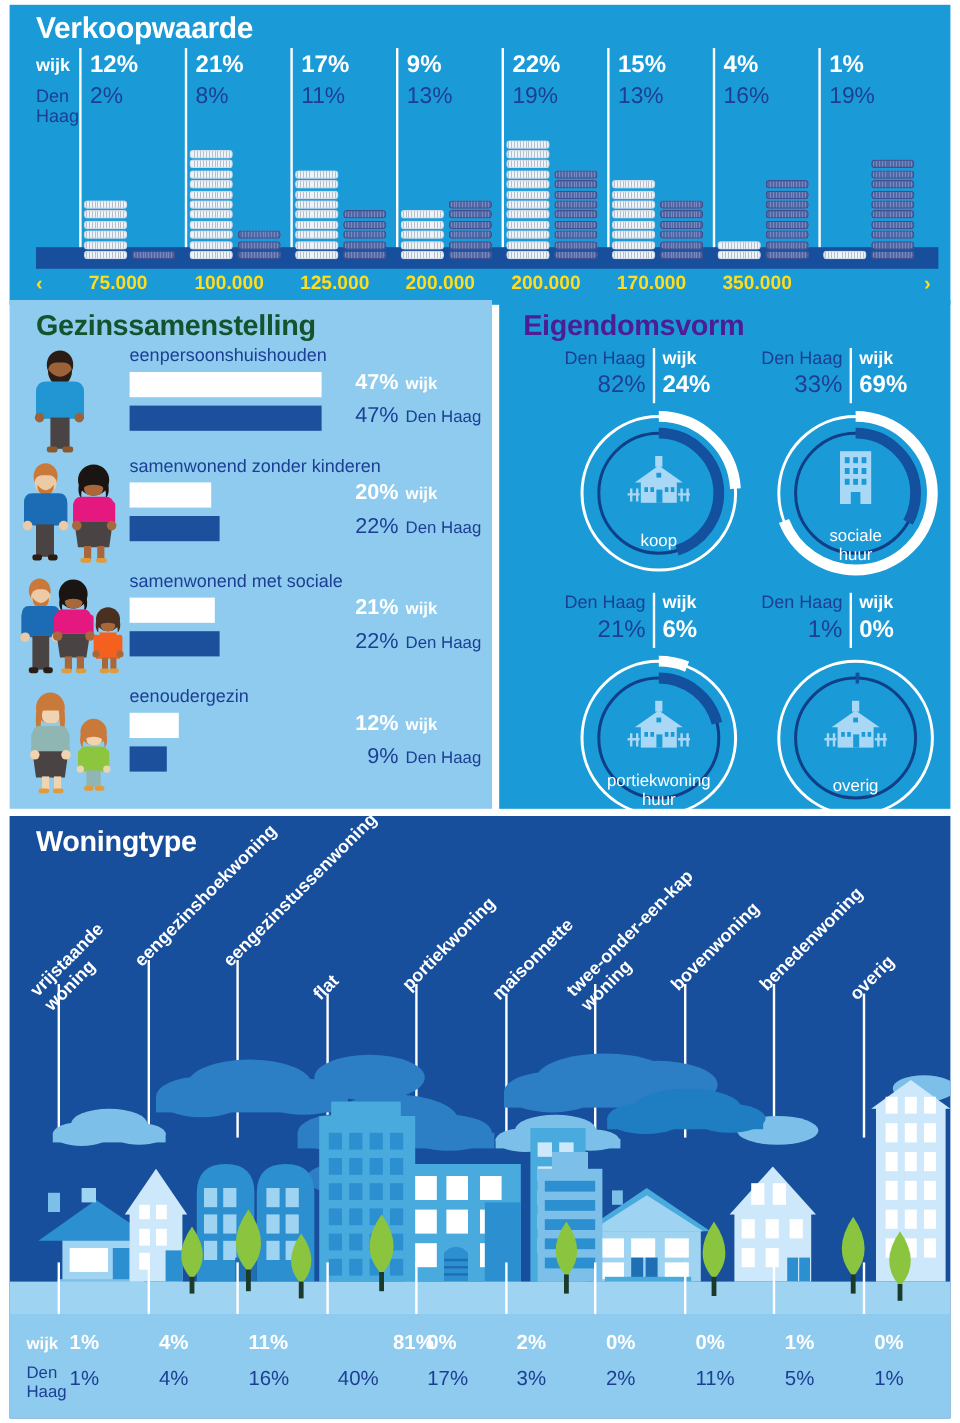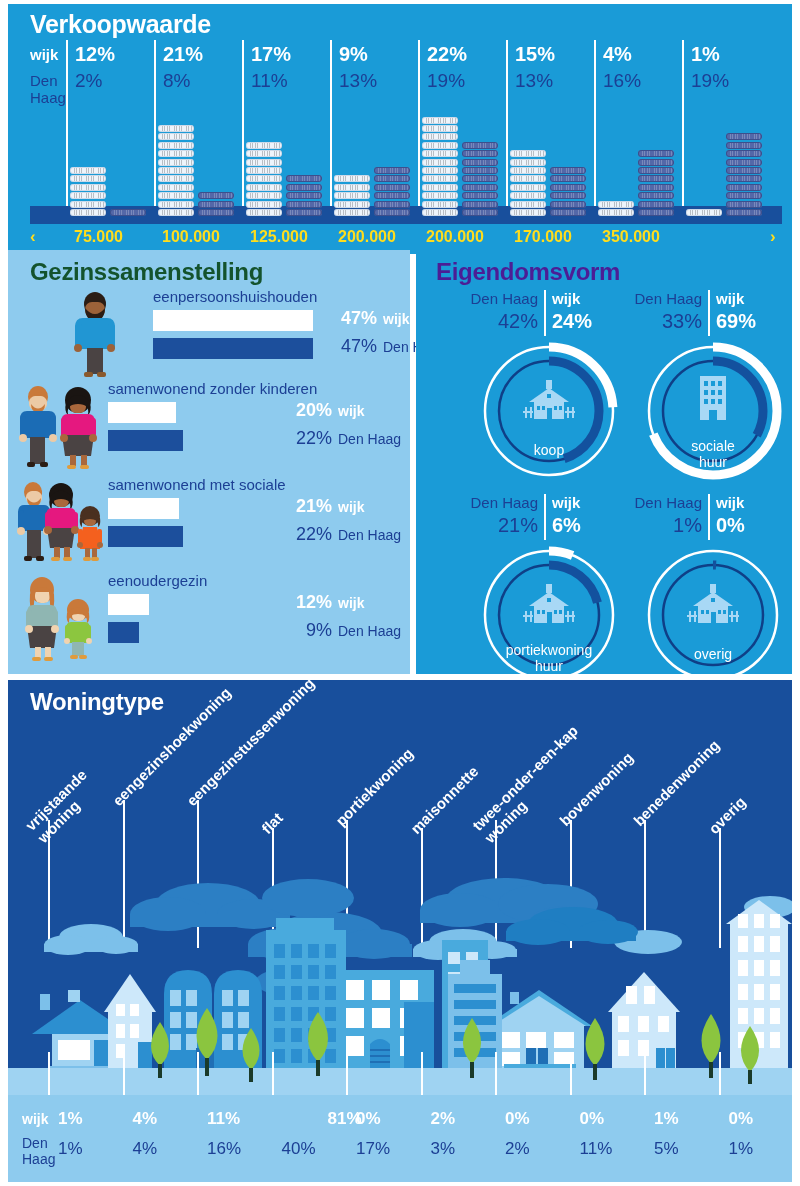--- a/index.html
+++ b/index.html
@@ -372,21 +372,21 @@
         <span class="vk-tick" style="left: 330px; top: 3px;">200.000</span>
         <span class="vk-tick" style="left: 418px; top: 3px;">200.000</span>
         <span class="vk-tick" style="left: 506px; top: 3px;">170.000</span>
         <span class="vk-tick" style="left: 594px; top: 3px;">350.000</span>
       </div>
   </div>
 
   <div id="panel-gezin">
     <div id="gezin-title">Gezinssamenstelling</div>
     <div id="gz-rows">
-        <div class="gz-row" style="top: 38px; margin-left: 45px;">
+        <div class="gz-row" style="top: 38px;">
           <div class="gz-fig"><svg viewBox="0 0 92 92" width="92" height="92">
      <ellipse cx="34" cy="16" rx="11" ry="12" fill="#2b1d15"></ellipse>
      <rect x="24" y="14" width="20" height="15" rx="7" fill="#9c6239"></rect>
      <path d="M24 20 q10 12 20 0 q0 12 -10 13 q-10 -1 -10 -13" fill="#2b1d15"></path>
      <path d="M22 30 h24 q8 0 8 9 v22 h-40 v-22 q0 -9 8 -9" fill="#2196d3"></path>
      <rect x="26" y="60" width="16" height="26" fill="#4a4343"></rect>
      <rect x="23" y="84" width="9" height="5" rx="2" fill="#8a5a2e"></rect>
      <rect x="36" y="84" width="9" height="5" rx="2" fill="#8a5a2e"></rect>
      <rect x="14" y="36" width="7" height="22" rx="3" fill="#2196d3"></rect>
      <rect x="47" y="36" width="7" height="22" rx="3" fill="#2196d3"></rect>
@@ -535,21 +535,21 @@
           <div class="gz-nm-d">Den Haag</div>
         </div>
       </div>
   </div>
 
   <div id="panel-eigendom">
     <div id="eigendom-title">Eigendomsvorm</div>
     <div id="eg-donuts">
         <div class="donut-cell" style="left: 36px; top: 40px;">
           <div class="dc-dh-name">Den Haag</div>
-          <div class="dc-dh-val">42%</div>
+          <div class="dc-dh-val">82%</div>
           <div class="dc-divider"></div>
           <div class="dc-wk-name">wijk</div>
           <div class="dc-wk-val">24%</div>
           <svg class="dc-svg" width="150" height="150" viewBox="0 0 150 150">
             <circle cx="75" cy="75" r="64" fill="none" stroke="#ffffff" stroke-width="2.5"></circle>
             <circle cx="75" cy="75" r="50" fill="none" stroke="#0f3f87" stroke-width="2.5"></circle>
             <circle cx="75" cy="75" r="64" fill="none" stroke="#ffffff" stroke-width="9" stroke-linecap="butt" transform="rotate(-90 75 75)" stroke-dasharray="96.50972631827844 305.61413334121505"></circle>
             <circle cx="75" cy="75" r="50" fill="none" stroke="#13519e" stroke-width="9" stroke-linecap="butt" transform="rotate(-90 75 75)" stroke-dasharray="141.3716694115407 172.78759594743863"></circle>
             <g transform="translate(49,36)">
               <g fill="#a8d8f5">

